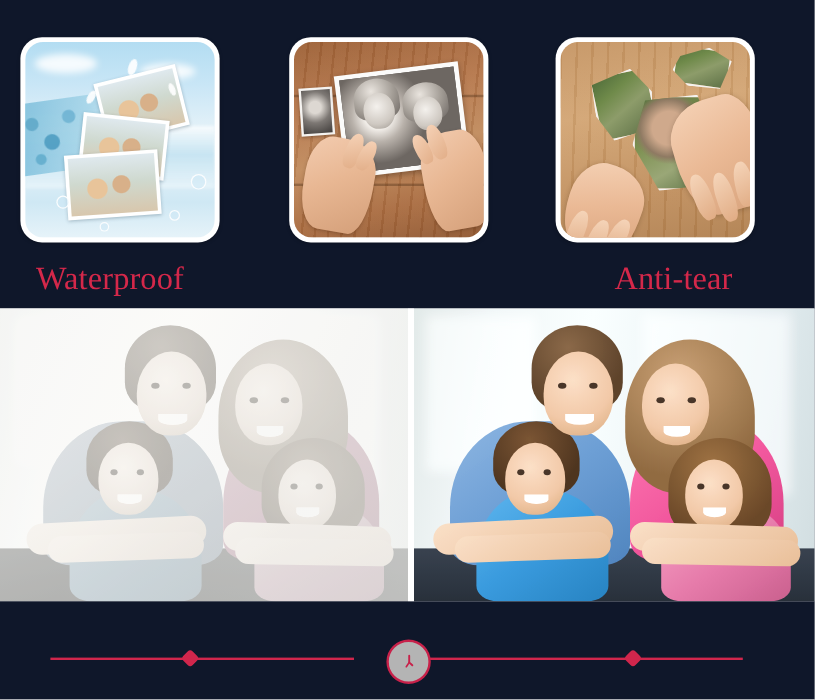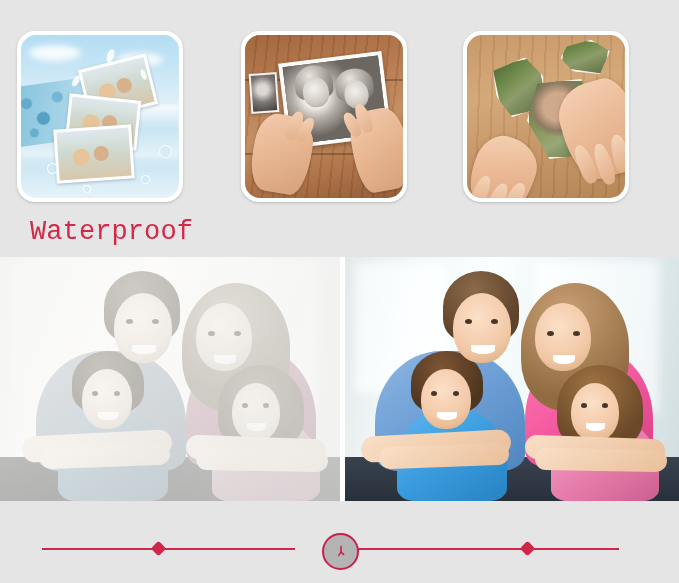--- a/index.html
+++ b/index.html
@@ -4,23 +4,23 @@
 <style>
   html, body {
     margin: 0;
     padding: 0;
     background: #ffffff;
   }
   #page {
     position: relative;
     width: 679px;
     height: 583px;
-    background: #e5e5e5;
+    background: #0f172a;
     overflow: hidden;
-    font-family: Liberation Mono, monospace;
+    font-family: Liberation Serif, serif;
     text-align: center;
   }
 
   
   #features-row {
     position: absolute;
     left: 0; top: 0;
     width: 679px;
     height: 252px;
   }
@@ -480,20 +480,21 @@
         </div>
         <div class="hand3 hand3-l">
           <div class="finger" style="left:8px;  top:44px; width:14px; height:36px; transform:rotate(4deg);  background:linear-gradient(160deg,#f6d6bb,#e0ab83);"></div>
           <div class="finger" style="left:26px; top:46px; width:14px; height:34px; transform:rotate(8deg);  background:linear-gradient(160deg,#f6d6bb,#e0ab83);"></div>
           <div class="finger" style="left:42px; top:40px; width:14px; height:32px; transform:rotate(12deg); background:linear-gradient(160deg,#f6d6bb,#e0ab83);"></div>
         </div>
       </div>
     </div>
 
     <div class="feature-label l0">Waterproof</div>
+    <div class="feature-label l2">Anti-tear</div>
   </div>
 
   <div id="compare-band">
 
     <div class="compare-pane pane-before">
       <div class="scene">
         <div class="scene-bg"></div>
         <div class="window-pane" style="left:14px;  top:8px;  width:96px;  height:120px;"></div>
         <div class="window-pane" style="left:196px; top:6px;  width:120px; height:150px;"></div>
         <div class="couch"></div>

